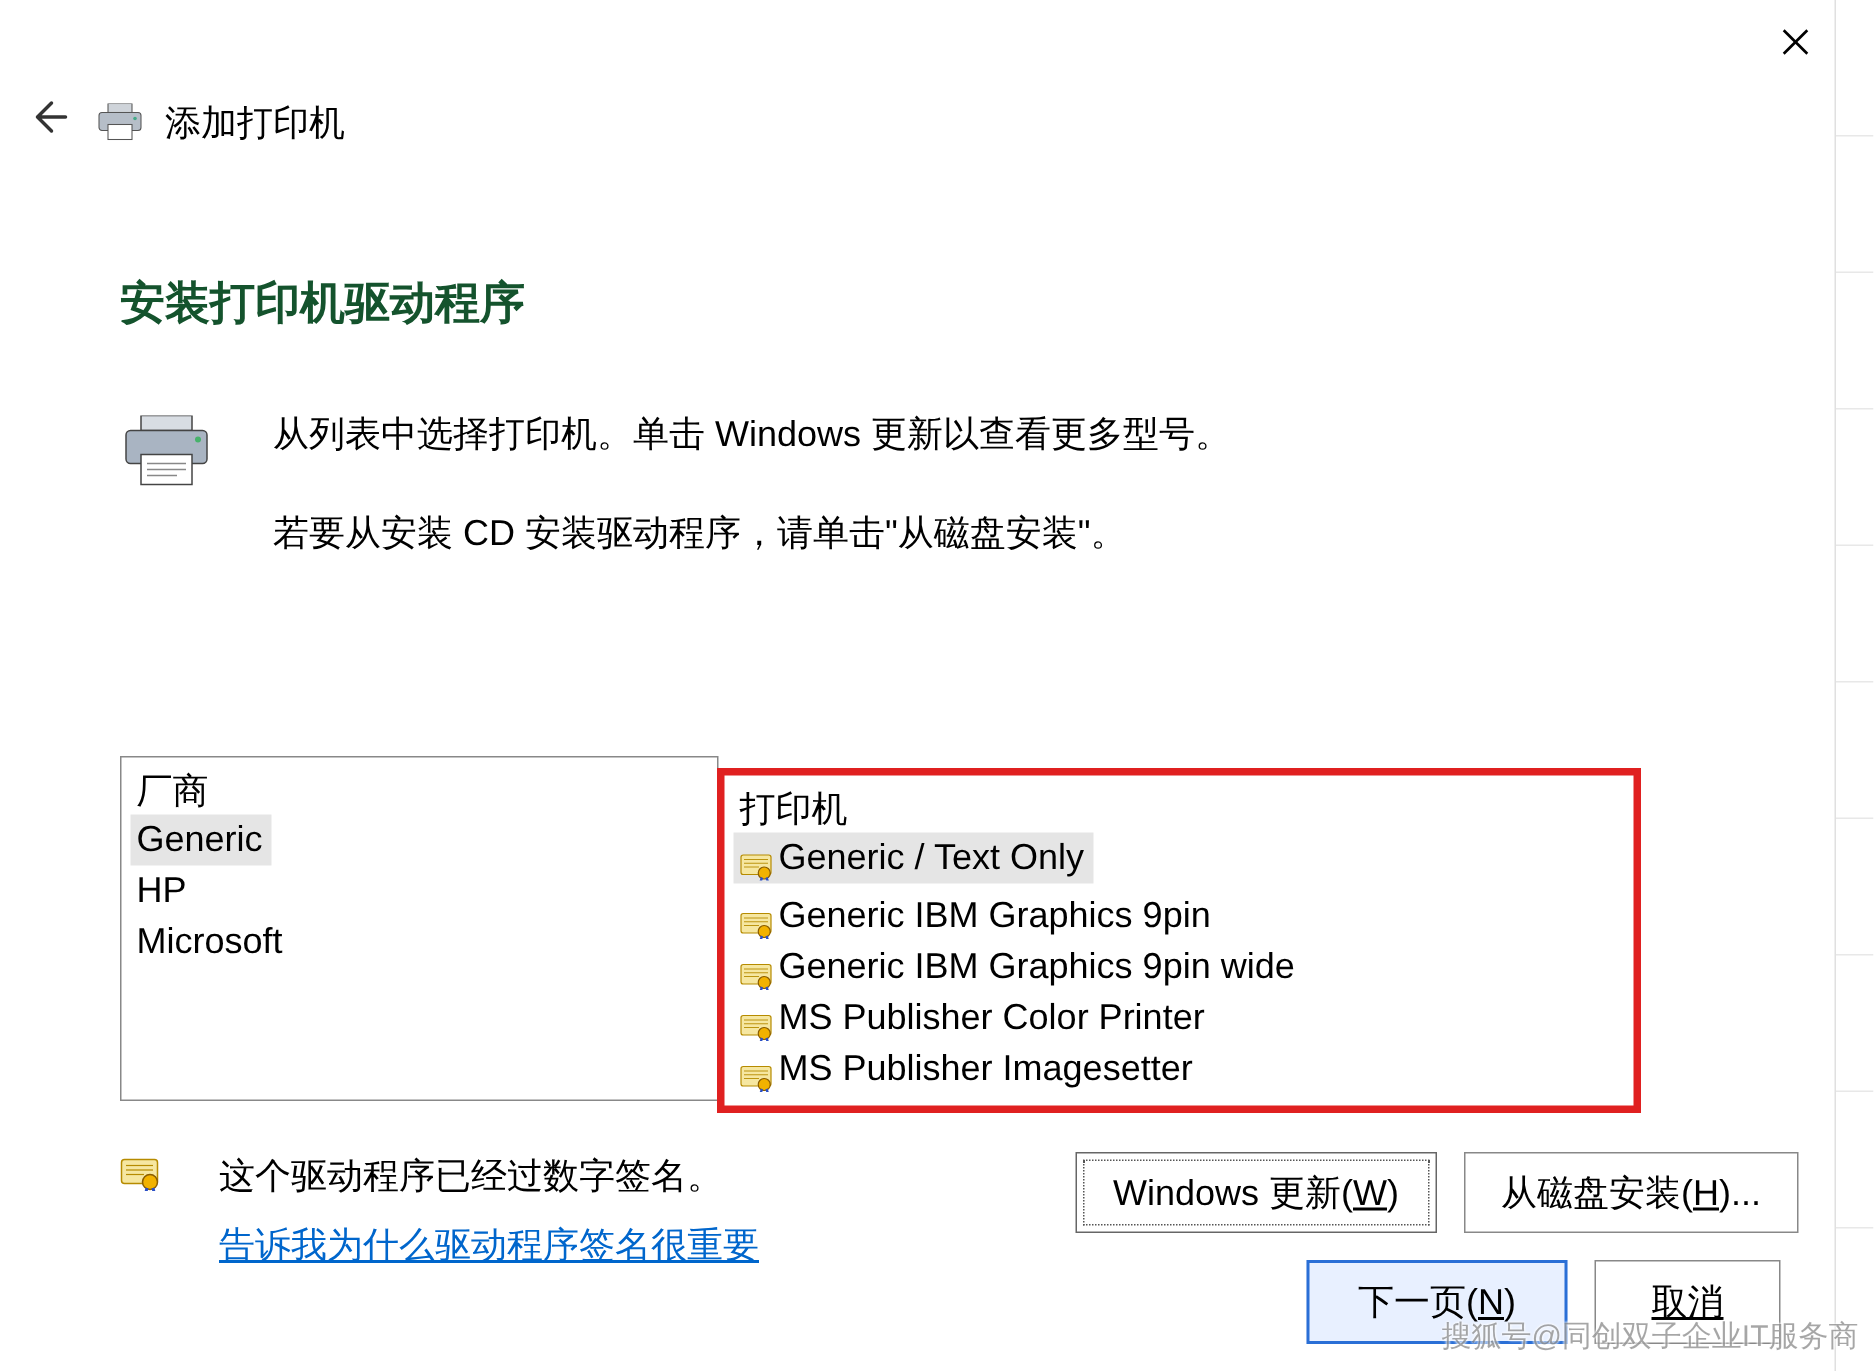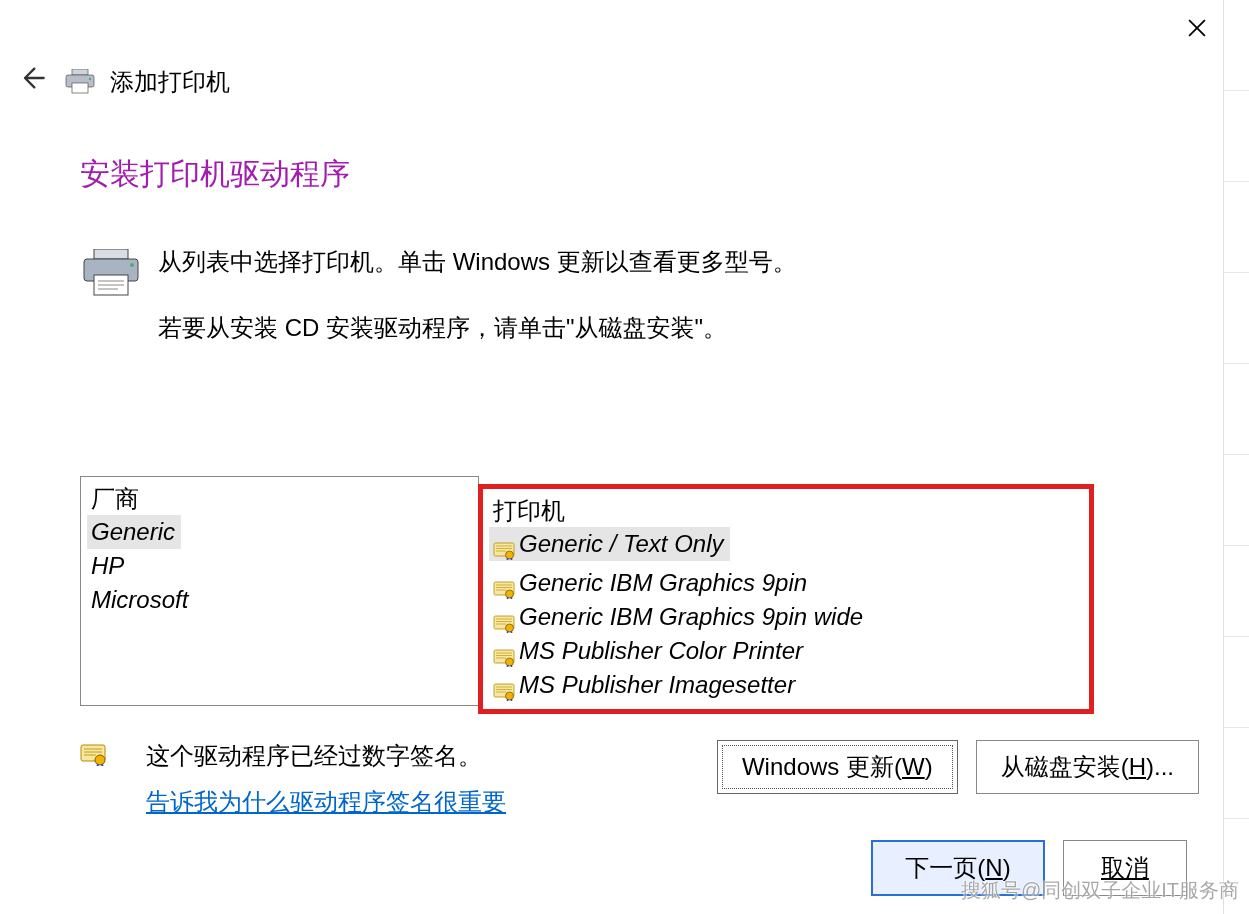--- a/index.html
+++ b/index.html
@@ -34,28 +34,29 @@
   .back-arrow { font-size: 28px; color: #333; cursor: pointer; width: 36px; text-align: center; }
   .printer-small-icon { width: 32px; height: 26px; display: inline-block; }
   .header-title { font-size: 24px; color: #000; }
 
   .content {
     position: absolute;
     top: 154px; left: 80px; right: 40px;
   }
 
   .section-heading {
-    color: #a21caf;
+    color: #14532d;
     font-size: 30px;
-    font-weight: 400;
+    font-weight: 700;
     margin-bottom: 48px;
+    margin-top: 28px;
   }
 
   .desc-row {
-    display: flex; align-items: flex-start; gap: 16px;
+    display: flex; align-items: flex-start; gap: 40px;
     margin-bottom: 60px;
   }
   .printer-large-icon { width: 62px; height: 48px; flex-shrink: 0; margin-top: 6px; }
   .desc-text p { margin: 0 0 28px 0; font-size: 24px; line-height: 1.6; }
 
   .lists-row {
     display: flex; gap: 0;
     margin-bottom: 26px;
   }
   .listbox {
@@ -66,21 +67,20 @@
     font-size: 24px;
   }
   .listbox.left { width: 399px; margin-top: 40px; }
   .listbox.right { width: 616px; border: 5px solid #e02020; margin-left: -1px; margin-top: 48px; }
   .listbox .col-header { padding: 0 4px; }
   .listbox .item {
     padding: 0px 4px;
     display: flex; align-items: center; gap: 4px;
     cursor: default;
     line-height: 34px;
-    font-style: italic;
   }
   .listbox .item.selected { background: #e5e5e5; display: inline-flex; padding-right: 6px; }
   .cert-icon { width: 22px; height: 18px; display: inline-block; flex-shrink: 0; }
 
   .signature-row {
     display: flex; align-items: flex-start; justify-content: space-between;
     margin-top: 18px;
   }
   .sig-left { display: flex; align-items: flex-start; gap: 40px; }
   .sig-icon { width: 26px; height: 22px; margin-top: 4px; }

